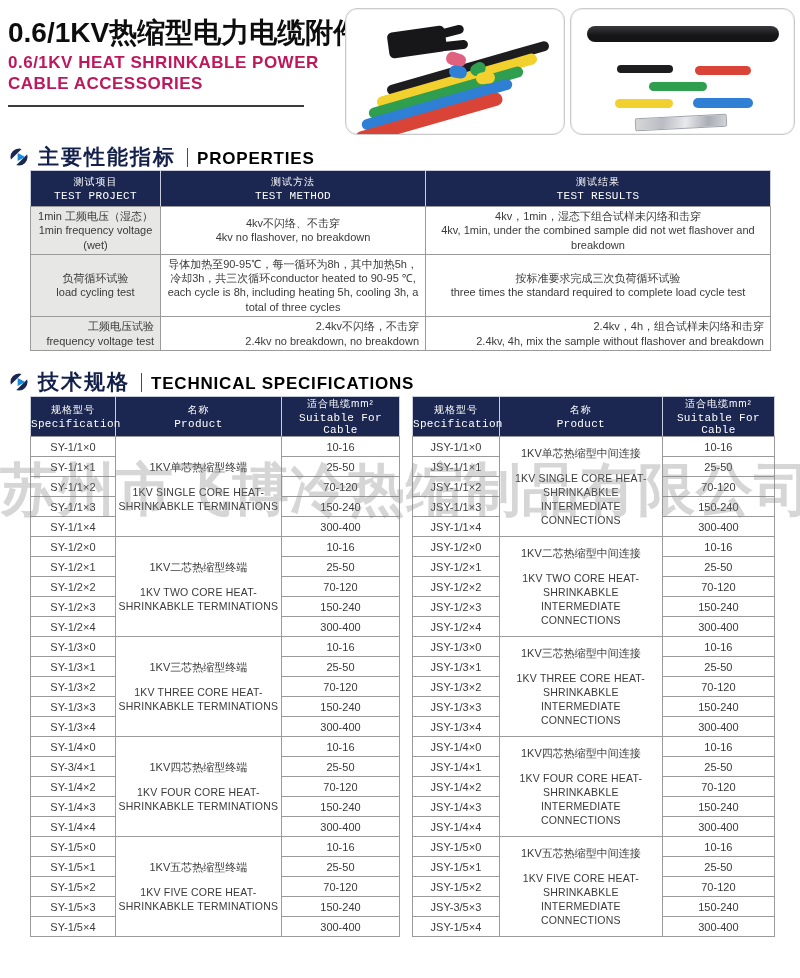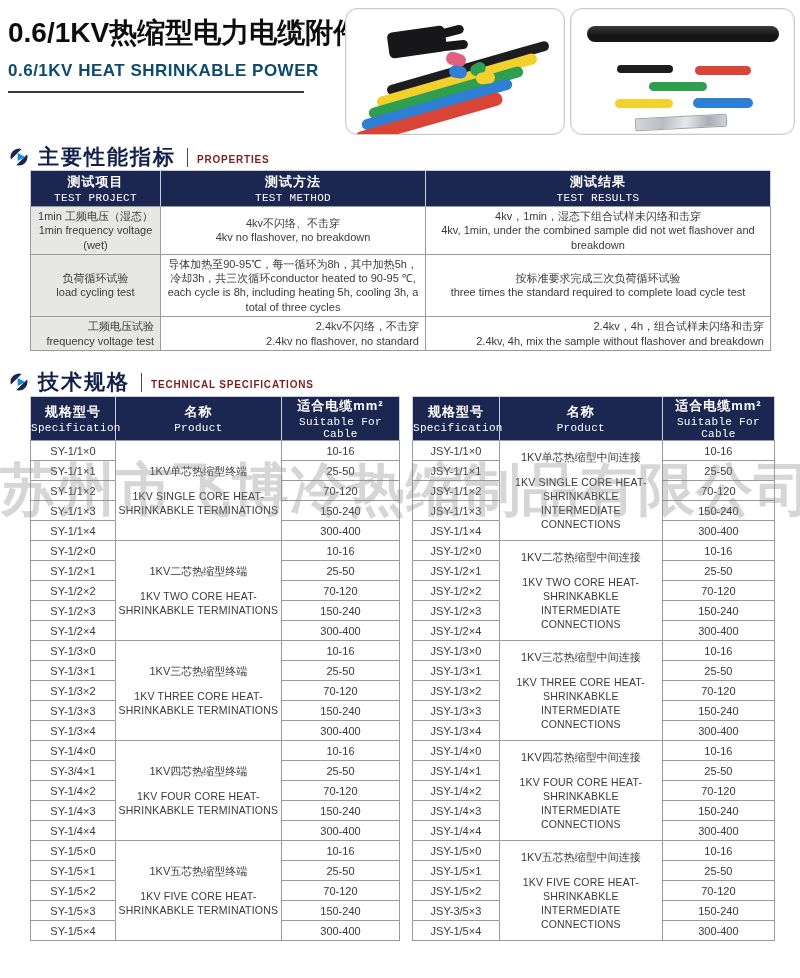--- a/index.html
+++ b/index.html
@@ -2,41 +2,41 @@
 <html><head>
 <meta charset="utf-8">
 <style>
   * { margin:0; padding:0; box-sizing:border-box; }
   body { background:#fff; font-family:"Liberation Sans", sans-serif; }
   .page { position:relative; width:800px; height:978px; background:#fff; overflow:hidden; }
 
   
   .title-block { position:absolute; left:8px; top:14px; width:330px; }
   .title-cn { font-size:28px; font-weight:bold; color:#0d0d0d; letter-spacing:0px; white-space:nowrap; }
-  .title-en { margin-top:8px; font-size:17px; font-weight:bold; color:#0c4a6e; letter-spacing:0.5px; line-height:1.25; }
+  .title-en { font-size:17px; font-weight:bold; color:#be185d; letter-spacing:0.5px; line-height:1.25; }
   .title-underline { margin-top:10px; width:296px; border-bottom:2px solid #3a3a3a; }
 
   .photo-card { position:absolute; top:8px; height:127px; background:#fff; border:1px solid #c9c9c9; border-radius:12px; overflow:hidden; box-shadow:0 0 0 1px #f0f0f0 inset; }
   #card1 { left:345px; width:220px; }
   #card2 { left:570px; width:225px; }
   .tube { position:absolute; border-radius:6px; }
   .r-16 { transform:rotate(-16deg); }
 
   
   .section-head { position:absolute; left:10px; display:flex; align-items:center; }
   .bullet { width:18px; height:18px; margin-right:10px; display:inline-block; }
   .sec-cn { font-size:21px; font-weight:bold; color:#13204a; letter-spacing:2px; }
   .sec-sep { width:1px; height:19px; background:#4a4a4a; margin:0 9px 0 11px; }
-  .sec-en { font-size:10px; font-weight:bold; color:#7f1d1d; letter-spacing:0.8px; padding-top:4px; }
+  .sec-en { font-size:17px; font-weight:bold; color:#000000; letter-spacing:0.8px; padding-top:4px; }
 
   
   table { border-collapse:collapse; table-layout:fixed; }
   th, td { border:1px solid #9a9a9a; text-align:center; vertical-align:middle; }
   thead th { background:#1b2750; color:#fff; border:1px solid #c9cede; border-bottom:1px solid #9a9a9a; }
-  .h-cn { font-size:13px; font-weight:bold; letter-spacing:1px; }
+  .h-cn { font-size:10px; font-weight:normal; letter-spacing:1px; }
   .h-en { font-size:11px; font-weight:normal; margin-top:1px; letter-spacing:0.3px;font-family:Liberation Mono, monospace; }
 
   
   .props { position:absolute; left:30px; top:170px; width:740px; }
   .props thead th { height:36px; }
   .props td { font-size:11px; color:#3a3a3a; padding:2px 6px; line-height:1.3; background:#fff; }
   .props td.proj { background:#e7e7e5; }
   .props .cn { display:block; }
   .props .flow .cn, .props .flow .en { display:inline; }
   .props tr.r1 td { height:36px; }
@@ -59,20 +59,21 @@
 </style>
 </head>
 <body>
 
 <div class="page">
 
   <div class="title-block">
     <div class="title-cn">0.6/1KV热缩型电力电缆附件</div>
     <div class="title-en">
       <div>0.6/1KV HEAT SHRINKABLE POWER</div>
+      <div>CABLE ACCESSORIES</div>
     </div>
     <div class="title-underline"></div>
   </div>
 
   <div class="photo-card" id="card1">
     <div class="tube" style="left:42px;top:20px;width:58px;height:26px;background:#17171a;border-radius:5px;transform:rotate(-8deg);"></div>
     <div class="tube" style="left:92px;top:18px;width:26px;height:9px;background:#17171a;transform:rotate(-14deg);"></div>
     <div class="tube" style="left:94px;top:32px;width:28px;height:9px;background:#17171a;transform:rotate(-6deg);"></div>
     <div class="tube r-16" style="left:38px;top:54px;width:168px;height:10px;background:#1d1d1f;"></div>
     <div class="tube r-16" style="left:28px;top:66px;width:166px;height:11px;background:#f2d12e;"></div>
@@ -151,21 +152,21 @@
         </td>
         <td>
           <span class="cn">按标准要求完成三次负荷循环试验</span><span class="en">three times the standard required to complete load cycle test</span>
         </td>
       </tr>
       <tr class="r3">
         <td class="proj">
           <span class="cn">工频电压试验</span><span class="en">frequency voltage test</span>
         </td>
         <td>
-          <span class="cn">2.4kv不闪络，不击穿</span><span class="en">2.4kv no flashover, no standard</span>
+          <span class="cn">2.4kv不闪络，不击穿</span><span class="en">2.4kv no breakdown, no breakdown</span>
         </td>
         <td>
           <span class="cn">2.4kv，4h，组合试样未闪络和击穿</span><span class="en">2.4kv, 4h, mix the sample without flashover and breakdown</span>
         </td>
       </tr>
     </tbody>
   </table>
 
   <div class="section-head" style="top:368px;">
     <span class="bullet">

